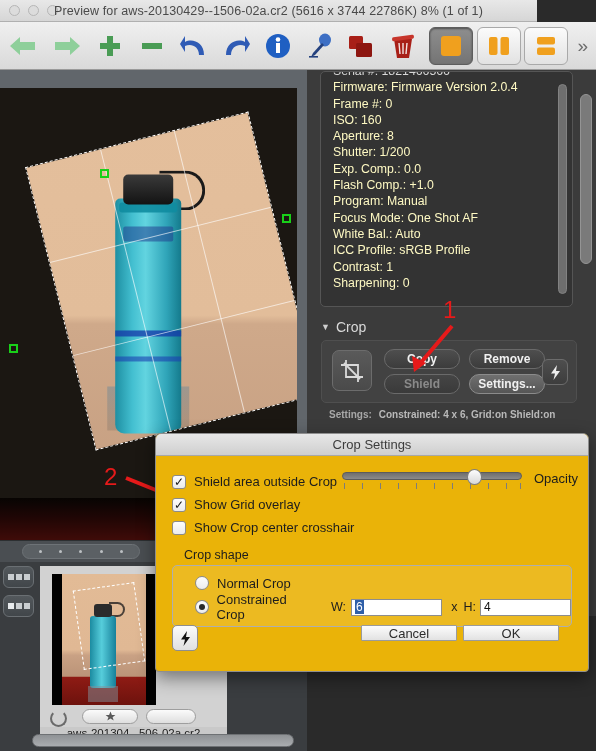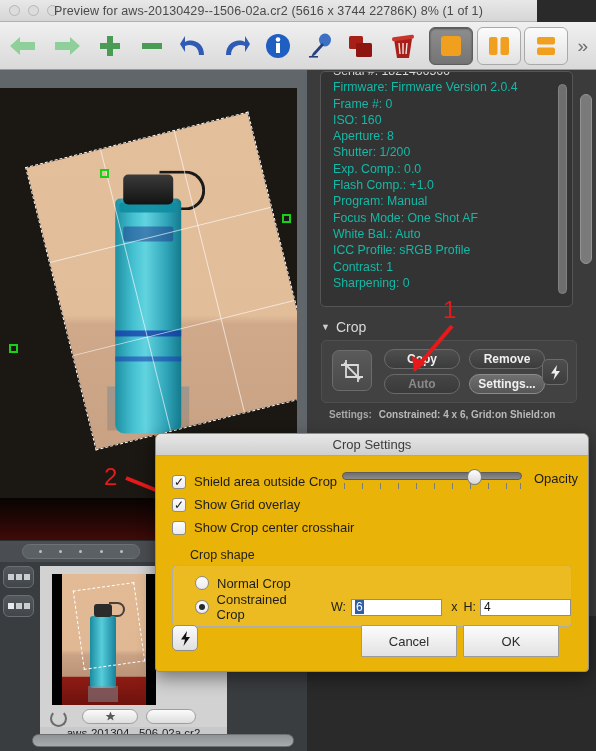--- a/index.html
+++ b/index.html
@@ -173,21 +173,21 @@
   .inspector {
     position: absolute; left: 307px; top: 70px; width: 289px; height: 546px;
     background: #3b3b3b;
   }
   .meta-box {
     position: absolute; left: 13px; top: 1px; width: 253px; height: 236px;
     background: #333333; border: 1px solid #555; border-radius: 5px;
     overflow: hidden;
   }
   .meta-list { padding: 2px 0 0 12px; }
-  .meta-row { font-size: 12.3px; color: #14b8a6; line-height: 16.3px; white-space: nowrap; }
+  .meta-row { font-size: 12.3px; color: #fef9c3; line-height: 16.3px; white-space: nowrap; }
   .meta-row.clip { color:#d8d8d8; margin-top:-11px; }
   .inner-sb {
     position: absolute; right: 5px; top: 12px; width: 9px; height: 210px;
     border-radius: 5px; background: #6e6e6e; border: 1px solid #828282;
   }
   .panel-sb {
     position: absolute; right: 4px; top: 24px; width: 12px; height: 170px;
     border-radius: 6px; background: #7a7a7a; border: 1px solid #949494;
   }
   .sec-head {
@@ -260,21 +260,21 @@
   }
   .knob {
     position: absolute; top: -4px; left: 124px; width: 15px; height: 16px;
     border-radius: 50% 50% 48% 48%;
     background: linear-gradient(to bottom,#fdfdfd,#d8d8d8);
     border: 1px solid #7e7e7e;
   }
   .ticks { position: relative; width: 180px; height: 8px; margin-top: 3px; }
   .ticks i { position: absolute; top: 0; width: 1px; height: 6px; background: #7c7c7c; }
   .opacity-lbl { position: absolute; left: 192px; top: -1px; font-size: 13px; color: #1d1d1d; }
-  .group-lbl { font-size: 12.5px; color: #1d1d1d; margin: 9px 0 3px 18px; }
+  .group-lbl { font-size: 12.5px; color: #1d1d1d; margin: 9px 0 3px 12px; }
   .group-box {
     border: 1px solid #aeaeae; border-radius: 5px; height: 62px;
     background: rgba(255,255,255,.10); position: relative;
   }
   .radiorow { display: flex; align-items: center; height: 24px; padding-left: 22px; }
   .radio {
     width: 14px; height: 14px; border-radius: 50%;
     background: linear-gradient(to bottom,#fdfdfd,#ececec);
     border: 1px solid #8b8b8b; margin-right: 8px;
     display:flex; align-items:center; justify-content:center;
@@ -288,21 +288,21 @@
   }
   .sel { background: #2f5fa8; color: #fff; padding: 0 1px; }
   .dlg-footer { position: absolute; left: 0; bottom: 0; width: 100%; height: 54px; }
   .bolt-sq {
     position: absolute; left: 16px; top: 8px; width: 26px; height: 26px;
     border-radius: 5px; background: linear-gradient(to bottom,#fbfbfb,#e0e0e0);
     border: 1px solid #8e8e8e; display:flex; align-items:center; justify-content:center;
     font-size: 14px; color: #111;
   }
   .lbtn {
-    position: absolute; top: 8px; height: 32px; border-radius: 1px;
+    position: absolute; top: 8px; height: 16px; border-radius: 1px;
     background: linear-gradient(to bottom,#fcfcfc,#e2e2e2);
     border: 1px solid #9b9b9b; font-size: 13px; color: #2c2c2c;
     display: flex; align-items: center; justify-content: center;
   }
 </style>
 </head>
 <body>
 
 <div id="app">
 
@@ -517,21 +517,21 @@
       <div class="croptool-btn">
         <svg width="24" height="24" viewBox="0 0 24 24">
           <g stroke="#dadada" stroke-width="1.8" fill="none">
             <path d="M6 1 L6 18 L23 18"></path>
             <path d="M1 6 L18 6 L18 23"></path>
             <line x1="4" y1="4" x2="20" y2="20"></line>
           </g>
         </svg>
       </div>
       <div class="dkbtn" style="left:62px; top:8px; width:76px">Copy</div>
-      <div class="dkbtn dim" style="left:62px; top:33px; width:76px">Auto</div>
+      <div class="dkbtn dim" style="left:62px; top:33px; width:76px">Shield</div>
       <div class="dkbtn" style="left:147px; top:8px; width:76px">Remove</div>
       <div class="dkbtn light" style="left:147px; top:33px; width:76px">Settings...</div>
       <div class="bolt-btn">
         <svg width="13" height="15" viewBox="0 0 13 15">
           <polygon points="8,0 2,8.5 6,8.5 4.5,15 11,6 7,6" fill="#eeeeee"></polygon>
         </svg>
       </div>
     </div>
 
     <div class="settings-line">

